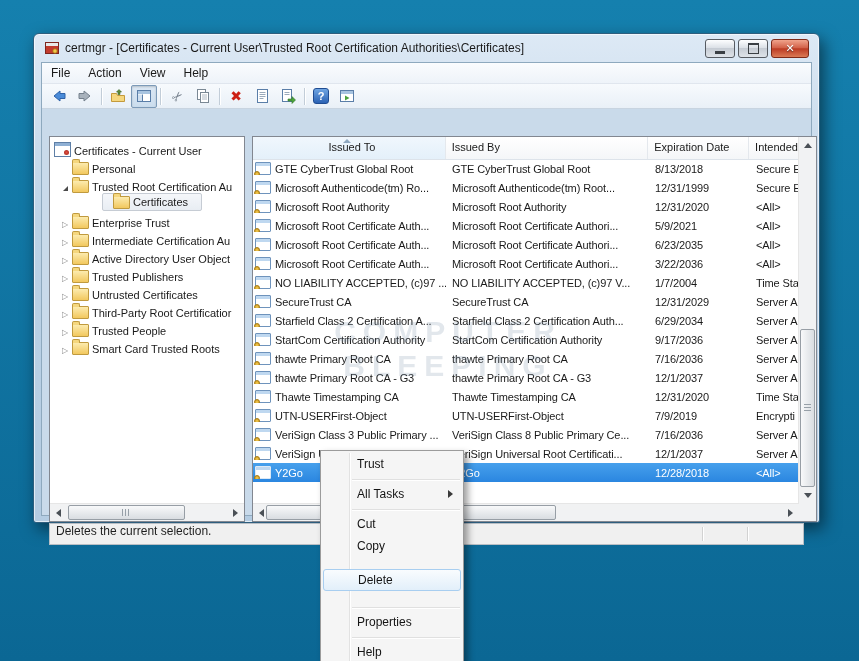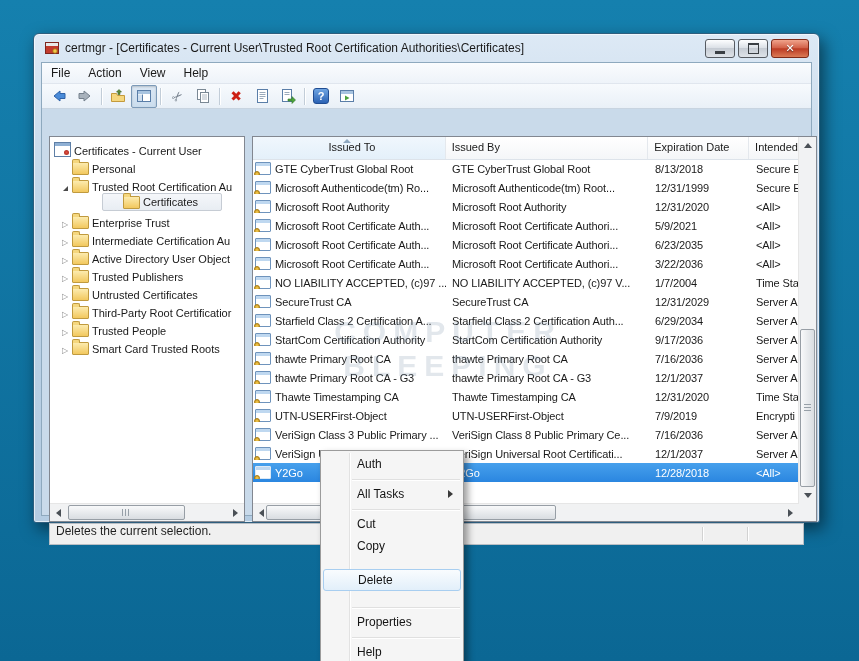--- a/index.html
+++ b/index.html
@@ -58,21 +58,21 @@
 
   
   .tree{position:absolute;left:0;top:2px;right:0;bottom:17px;overflow:hidden;font-size:11px;color:#1a1a1a;}
   .tree-item{display:flex;align-items:flex-end;height:18px;white-space:nowrap;}
   .sp{flex:none;}
   .expander{flex:none;width:14px;text-align:center;}
   .exp-open{display:inline-block;width:0;height:0;border-left:5px solid transparent;border-bottom:5px solid #4A4A4A;}
   .exp-closed{color:#8C8C8C;font-size:8px;line-height:1;}
   .tree-label{padding:0 3px;}
   .sel-box{display:flex;align-items:center;border:1px solid #C6CCD4;border-radius:2px;
-           background:linear-gradient(#F5F7FA,#E8EDF3);padding:0 20px;height:16px;}
+           background:linear-gradient(#F5F7FA,#E8EDF3);padding:0 10px;height:16px;}
 
   
   .folder-icon{position:relative;flex:none;width:15px;height:11px;border:1px solid #C09A3E;border-radius:1px;
            background:linear-gradient(#FCEBAE,#F2C85E);}
   .folder-icon::before{content:"";position:absolute;left:-1px;top:-4px;width:6px;height:3px;
            background:#F5D77E;border:1px solid #C09A3E;border-bottom:none;border-radius:2px 2px 0 0;}
   .root-icon{position:relative;flex:none;width:15px;height:13px;border:1px solid #5E7FA6;background:#fff;}
   .root-icon::before{content:"";position:absolute;left:0;top:0;right:0;height:3px;background:#8FB0D4;}
   .root-icon::after{content:"";position:absolute;right:1px;bottom:1px;width:5px;height:5px;border-radius:50%;
            background:radial-gradient(#E05040,#A02018);}
@@ -557,21 +557,21 @@
 
       <div class="statusbar">
         <span>Deletes the current selection.</span>
         <span class="status-sep" style="right:100px;"></span>
         <span class="status-sep" style="right:55px;"></span>
       </div>
     </div>
   </div>
 
   <div class="ctx">
-    <div class="ctx-item">Auth</div>
+    <div class="ctx-item">Trust</div>
     <div class="ctx-sep"></div>
     <div class="ctx-item">
       <span>All Tasks</span>
       <span class="submenu-arrow"></span>
     </div>
     <div class="ctx-sep"></div>
     <div class="ctx-item">Cut</div>
     <div class="ctx-item">Copy</div>
     <div class="ctx-item hl">Delete</div>
     <div class="ctx-sep"></div>

